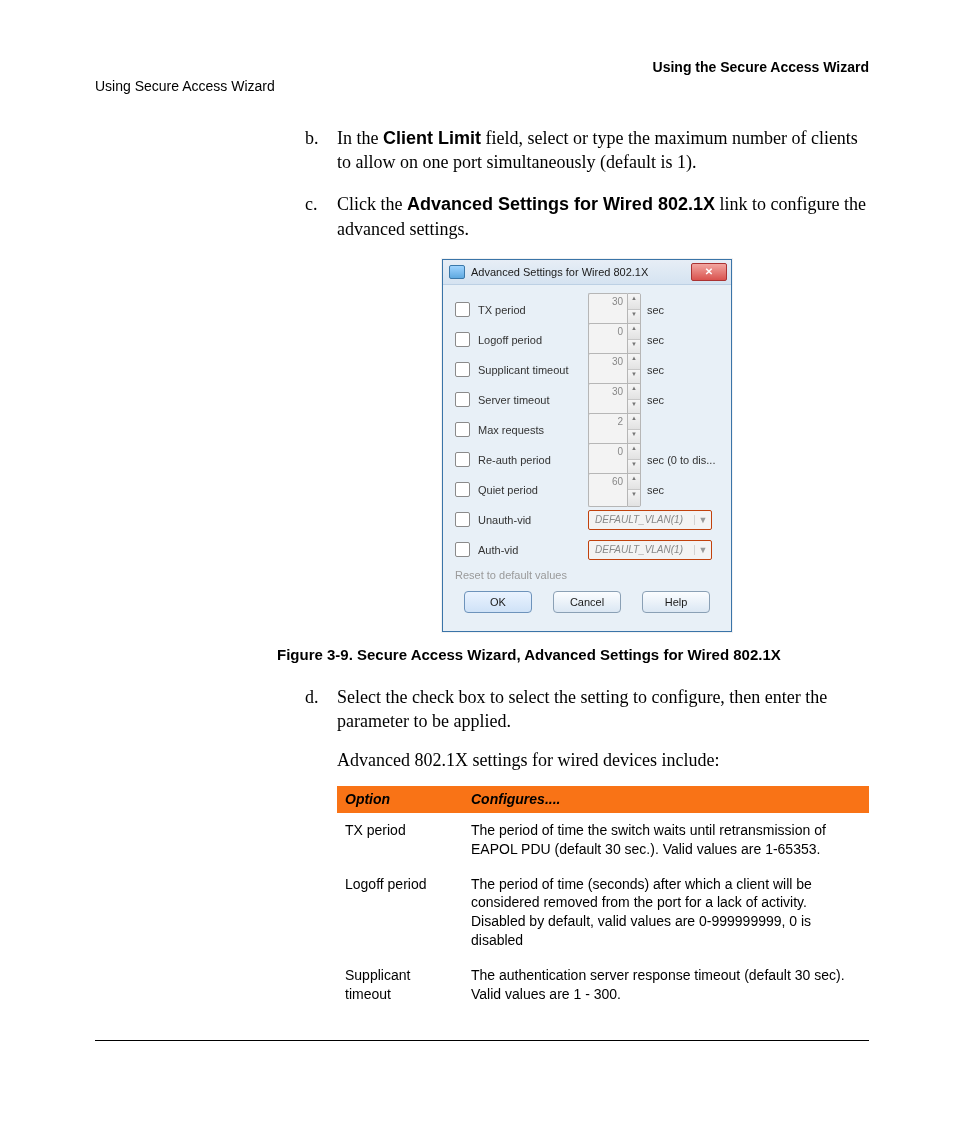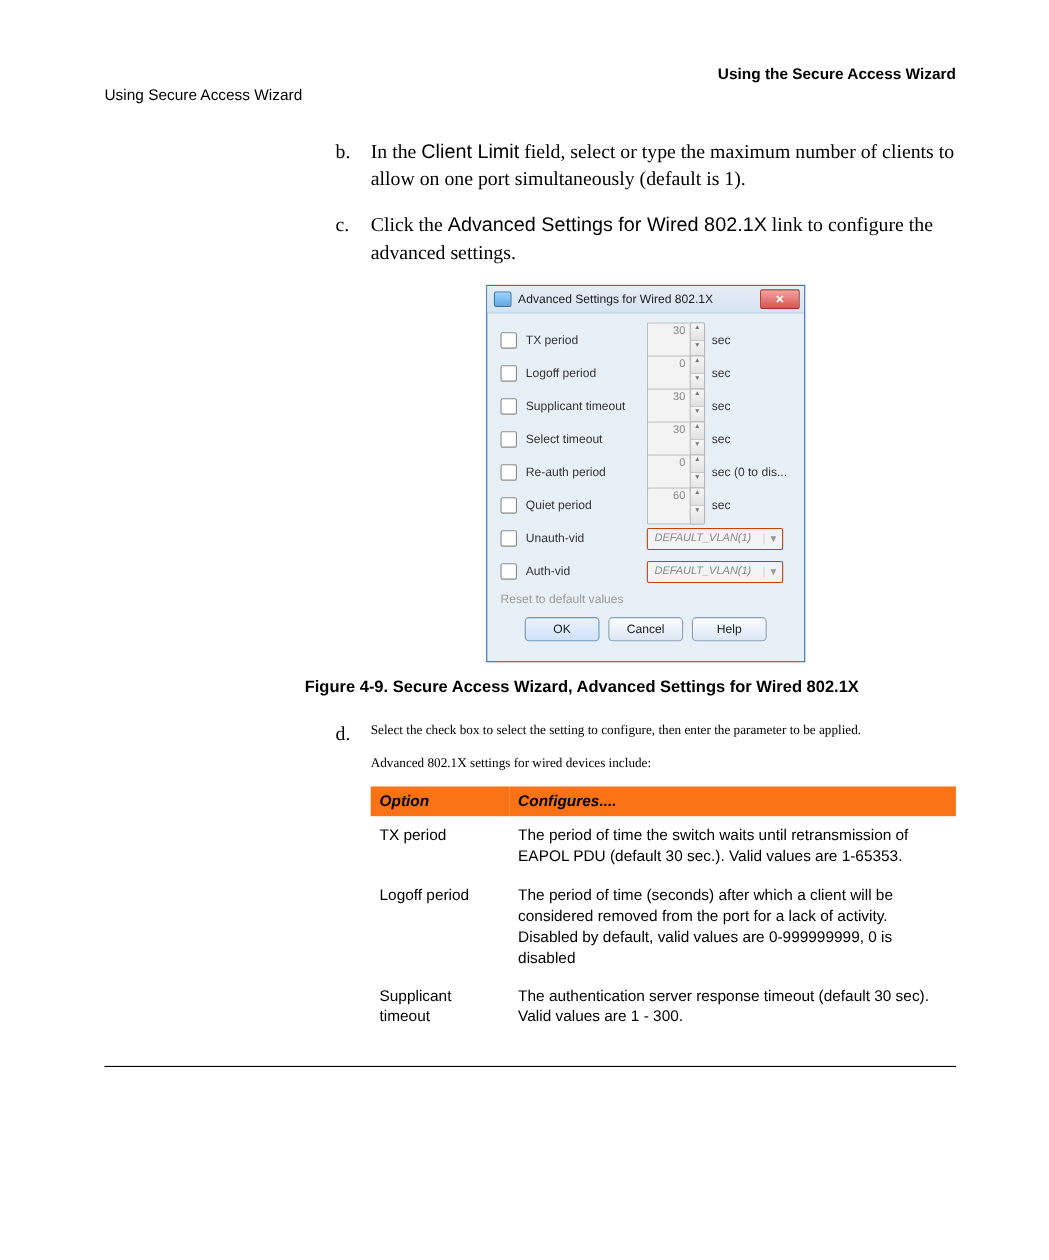--- a/index.html
+++ b/index.html
@@ -30,21 +30,21 @@
     display: flex;
     font-size: 18px;
     line-height: 1.35;
     margin-bottom: 18px;
   }
   .list-marker {
     width: 32px;
     flex: 0 0 32px;
   }
   .list-text { flex: 1; }
-  .bold-sans { font-family: Arial, Helvetica, sans-serif; font-weight: normal; }
+  .bold-sans { font-family: Arial, Helvetica, sans-serif; font-weight: bold; }
   .figure-wrap {
     display: flex;
     justify-content: center;
     margin: 14px 0 10px 0;
   }
   .dialog {
     width: 288px;
     border: 1px solid #3a74a8;
     background: #e8f0f7;
     font-family: Arial, Helvetica, sans-serif;
@@ -138,21 +138,21 @@
   .combo .arrow {
     width: 16px; text-align: center; color:#999; font-size:9px;
     border-left: 1px solid #d2d2d2;
   }
   .reset-link {
     color: #9a9a9a;
     font-size: 11px;
     padding: 4px 0 10px 0;
   }
   .btnbar {
-    display: flex; gap: 8px; justify-content: center;
+    display: flex; gap: 21px; justify-content: center;
     padding-bottom: 12px;
   }
   .btnbar .btn {
     width: 66px; height: 20px;
     border: 1px solid #8aa0b5;
     border-radius: 4px;
     background: linear-gradient(#fbfdff,#dbe7f3);
     color: #1a1a1a;
     font-size: 11px;
     display:flex; align-items:center; justify-content:center;
@@ -162,21 +162,21 @@
     border-color: #6d93bb;
   }
   .fig-caption {
     font-family: Arial, Helvetica, sans-serif;
     font-weight: bold;
     font-size: 15px;
     text-align: left;
     margin: 14px 0 22px 182px;
   }
   .para {
-    font-size: 12px; line-height: 1.35; margin-bottom: 14px;
+    font-size: 18px; line-height: 1.35; margin-bottom: 14px;
   }
   .opt-table {
     width: 100%;
     border-collapse: collapse;
     font-family: Arial, Helvetica, sans-serif;
     font-size: 14px;
     margin-top: 6px;
   }
   .opt-table th {
     text-align: left;
@@ -267,31 +267,43 @@
               <div class="btns">
                   <span>▲</span>
                   <span>▼</span>
                 </div>
             </div>
             <div class="unit">sec</div>
           </div>
 
           <div class="row">
             <div class="chk"></div>
-            <div class="lbl">Select timeout</div>
+            <div class="lbl">Server timeout</div>
             <div class="spinner">
               <div class="num">30</div>
               <div class="btns">
                   <span>▲</span>
                   <span>▼</span>
                 </div>
             </div>
             <div class="unit">sec</div>
           </div>
 
+          <div class="row">
+            <div class="chk"></div>
+            <div class="lbl">Max requests</div>
+            <div class="spinner">
+              <div class="num">2</div>
+              <div class="btns">
+                  <span>▲</span>
+                  <span>▼</span>
+                </div>
+            </div>
+            <div class="unit"></div>
+          </div>
 
           <div class="row">
             <div class="chk"></div>
             <div class="lbl">Re-auth period</div>
             <div class="spinner">
               <div class="num">0</div>
               <div class="btns">
                   <span>▲</span>
                   <span>▼</span>
                 </div>
@@ -336,21 +348,21 @@
             <div class="btn primary">OK</div>
             <div class="btn">Cancel</div>
             <div class="btn">Help</div>
           </div>
         </div>
       </div>
     </div>
 
   </div>
 
-  <div class="fig-caption">Figure 4-9. Secure Access Wizard, Advanced Settings for Wired 802.1X</div>
+  <div class="fig-caption">Figure 3-9. Secure Access Wizard, Advanced Settings for Wired 802.1X</div>
 
   <div class="body-col">
     <div class="list-item">
       <div class="list-marker">d.</div>
       <div class="list-text">
         <div class="para">Select the check box to select the setting to configure, then enter the parameter to be applied.</div>
         <div class="para">Advanced 802.1X settings for wired devices include:</div>
 
         <table class="opt-table">
           <tbody>

